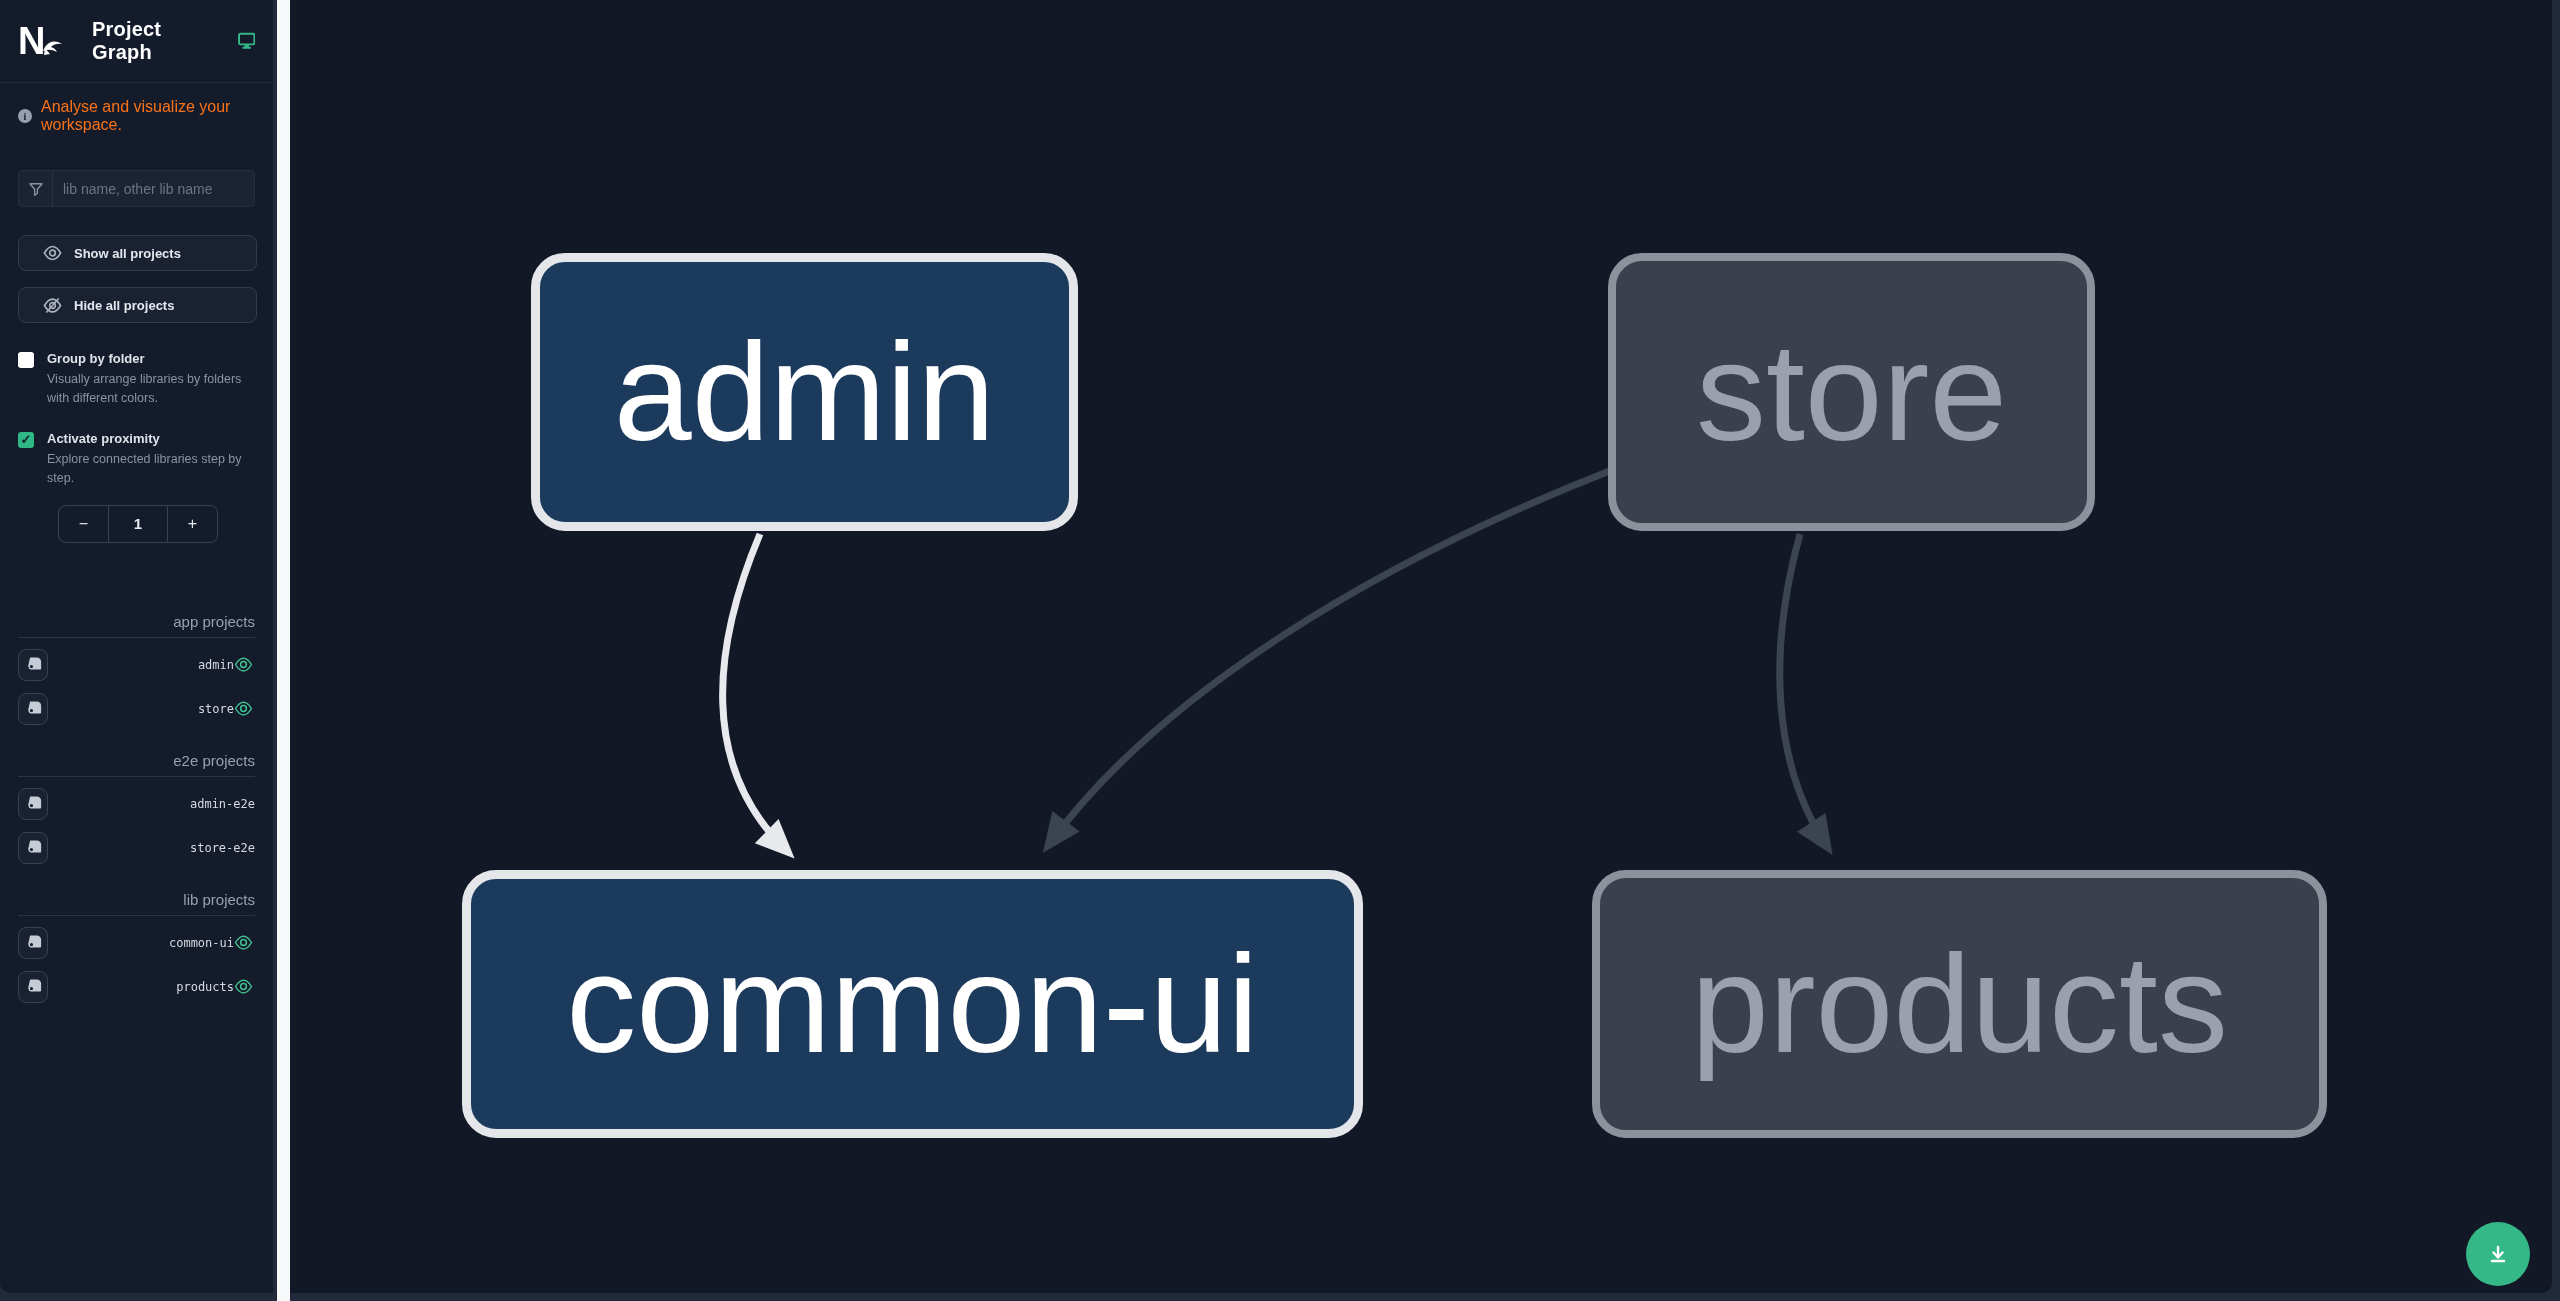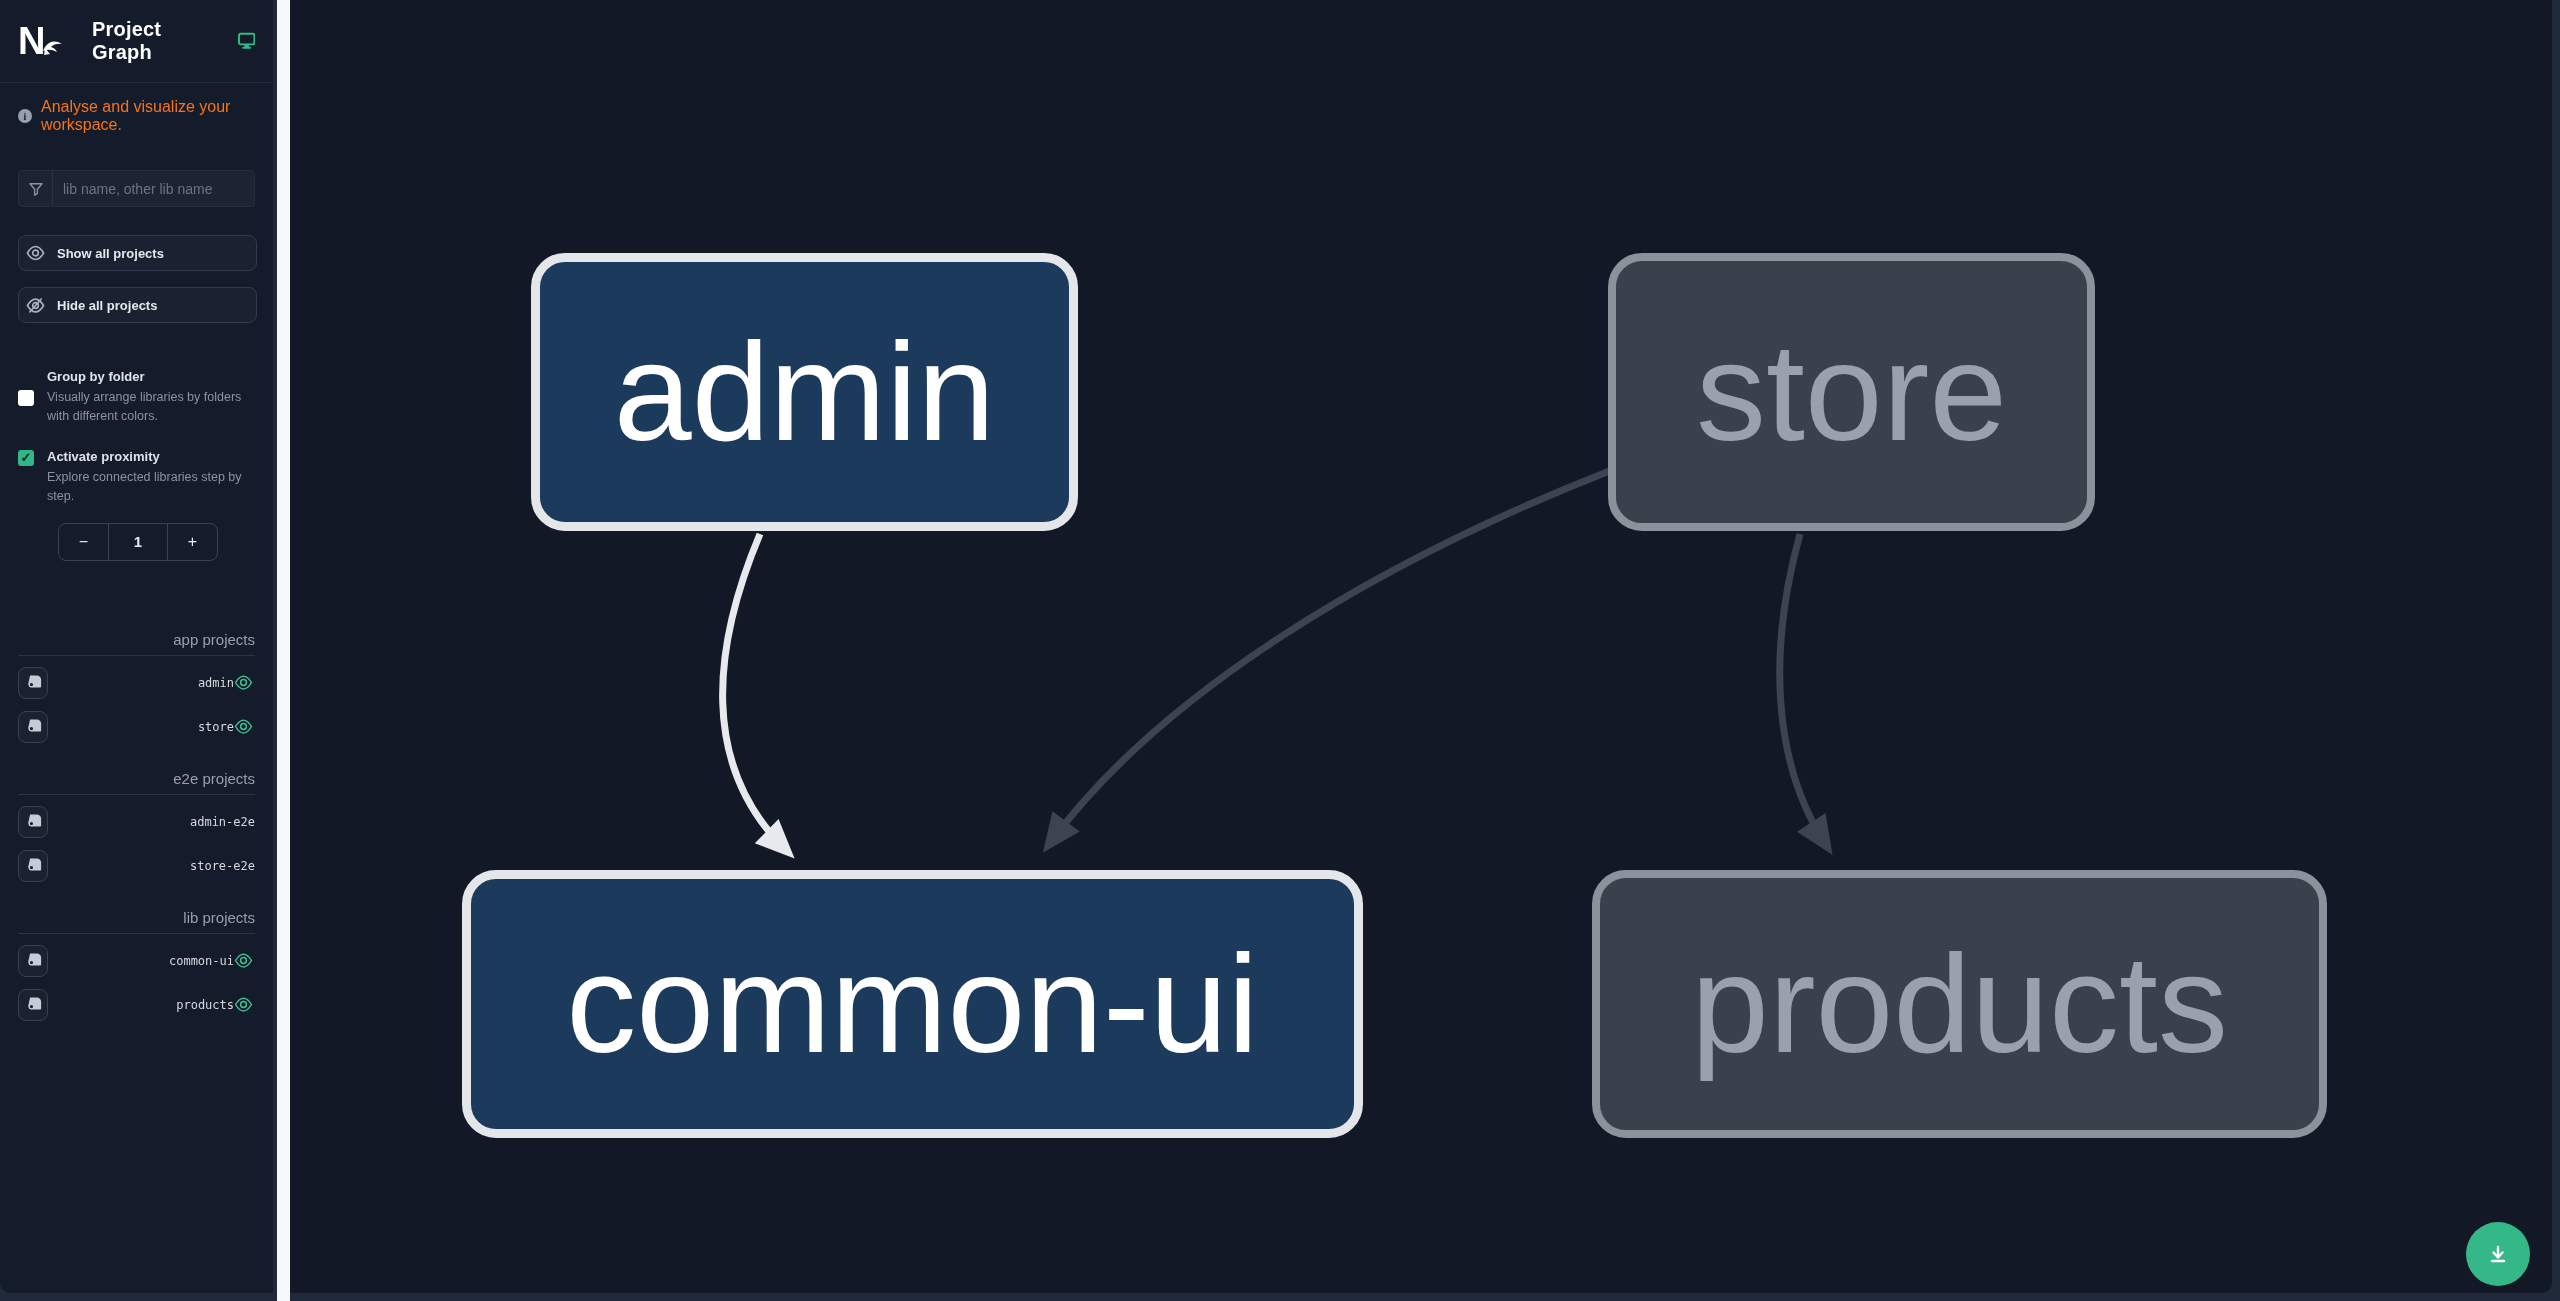--- a/index.html
+++ b/index.html
@@ -34,21 +34,21 @@
   .checkbox { width:16px; height:16px; border-radius:3px; flex:0 0 auto; margin-top:1px; }
   .cb-gray  { background:#959ca8; }
   .cb-white { background:#ffffff; }
   .cb-green { background:#2fb885; color:#16202f; font-size:13px; font-weight:700;
               display:flex; align-items:center; justify-content:center; line-height:1; }
   .opt-label { font-size:13px; font-weight:700; color:#dfe3ea; }
   .opt-desc  { font-size:12.5px; color:#8a93a4; line-height:1.55; margin-top:4px; max-width:212px; }
 
   .sb-btn { margin:16px 18px 0 18px; width:239px; height:36px; background:#1a2232;
             border:1px solid #323b4d; border-radius:8px; display:flex; align-items:center;
-            gap:12px; padding:0 7px; color:#e5e8ee; font-size:13px; font-weight:700; cursor:pointer; }
+            gap:12px; padding:0 24px; color:#e5e8ee; font-size:13px; font-weight:700; cursor:pointer; }
   .sb-btn:first-of-type { margin-top:28px; }
   .sb-btn .btn-icon { color:#aab1bd; display:flex; }
 
   .stepper { margin:16px 0 0 58px; width:160px; height:38px; border:1px solid #39424f;
              border-radius:8px; display:flex; align-items:stretch; color:#e7eaee; }
   .step-btn { width:49px; display:flex; align-items:center; justify-content:center;
               font-size:16px; cursor:pointer; }
   .step-val { flex:1; display:flex; align-items:center; justify-content:center;
               font-size:15px; font-weight:700; border-left:1px solid #39424f; border-right:1px solid #39424f; }
 
@@ -133,21 +133,21 @@
       <span class="btn-icon">
         <svg width="19" height="17" viewBox="0 0 20 18">
           <path d="M1.5 9 C4.5 3.8 7.5 2.2 10 2.2 S15.5 3.8 18.5 9 C15.5 14.2 12.5 15.8 10 15.8 S4.5 14.2 1.5 9 Z" fill="none" stroke="currentColor" stroke-width="1.7"></path>
           <circle cx="10" cy="9" r="3" fill="none" stroke="currentColor" stroke-width="1.7"></circle>
           <line x1="3.5" y1="16.5" x2="16.5" y2="1.5" stroke="currentColor" stroke-width="1.7"></line>
         </svg>
       </span>
       <span>Hide all projects</span>
     </button>
 
-    <div class="opt-row" style="margin-top:46px;align-items:center;">
+    <div class="opt-row" style="margin-top:28px;">
       <div class="checkbox cb-white"></div>
       <div>
         <div class="opt-label">Group by folder</div>
         <div class="opt-desc">Visually arrange libraries by folders with different colors.</div>
       </div>
     </div>
 
     <div class="opt-row">
       <div class="checkbox cb-green">✓</div>
       <div>

